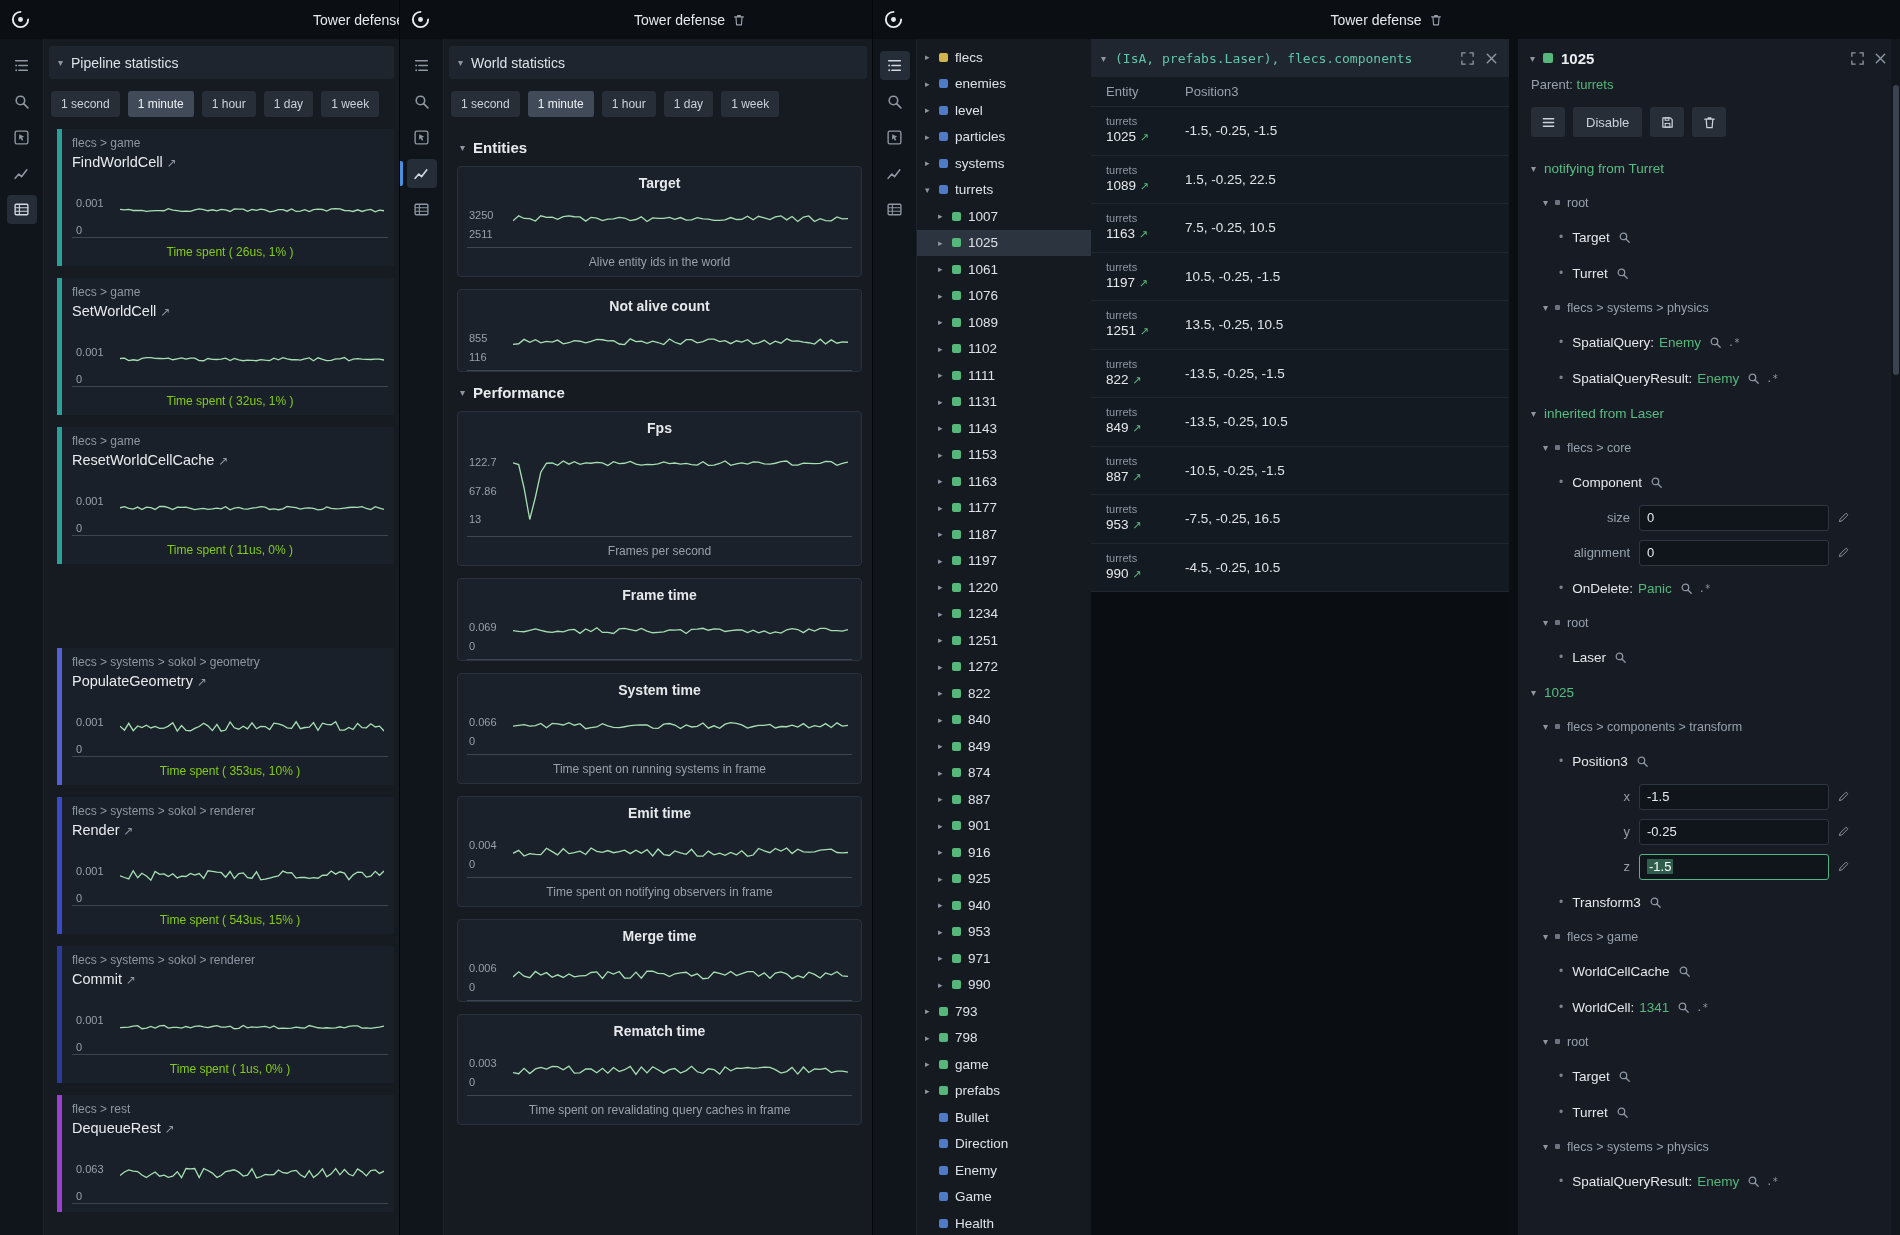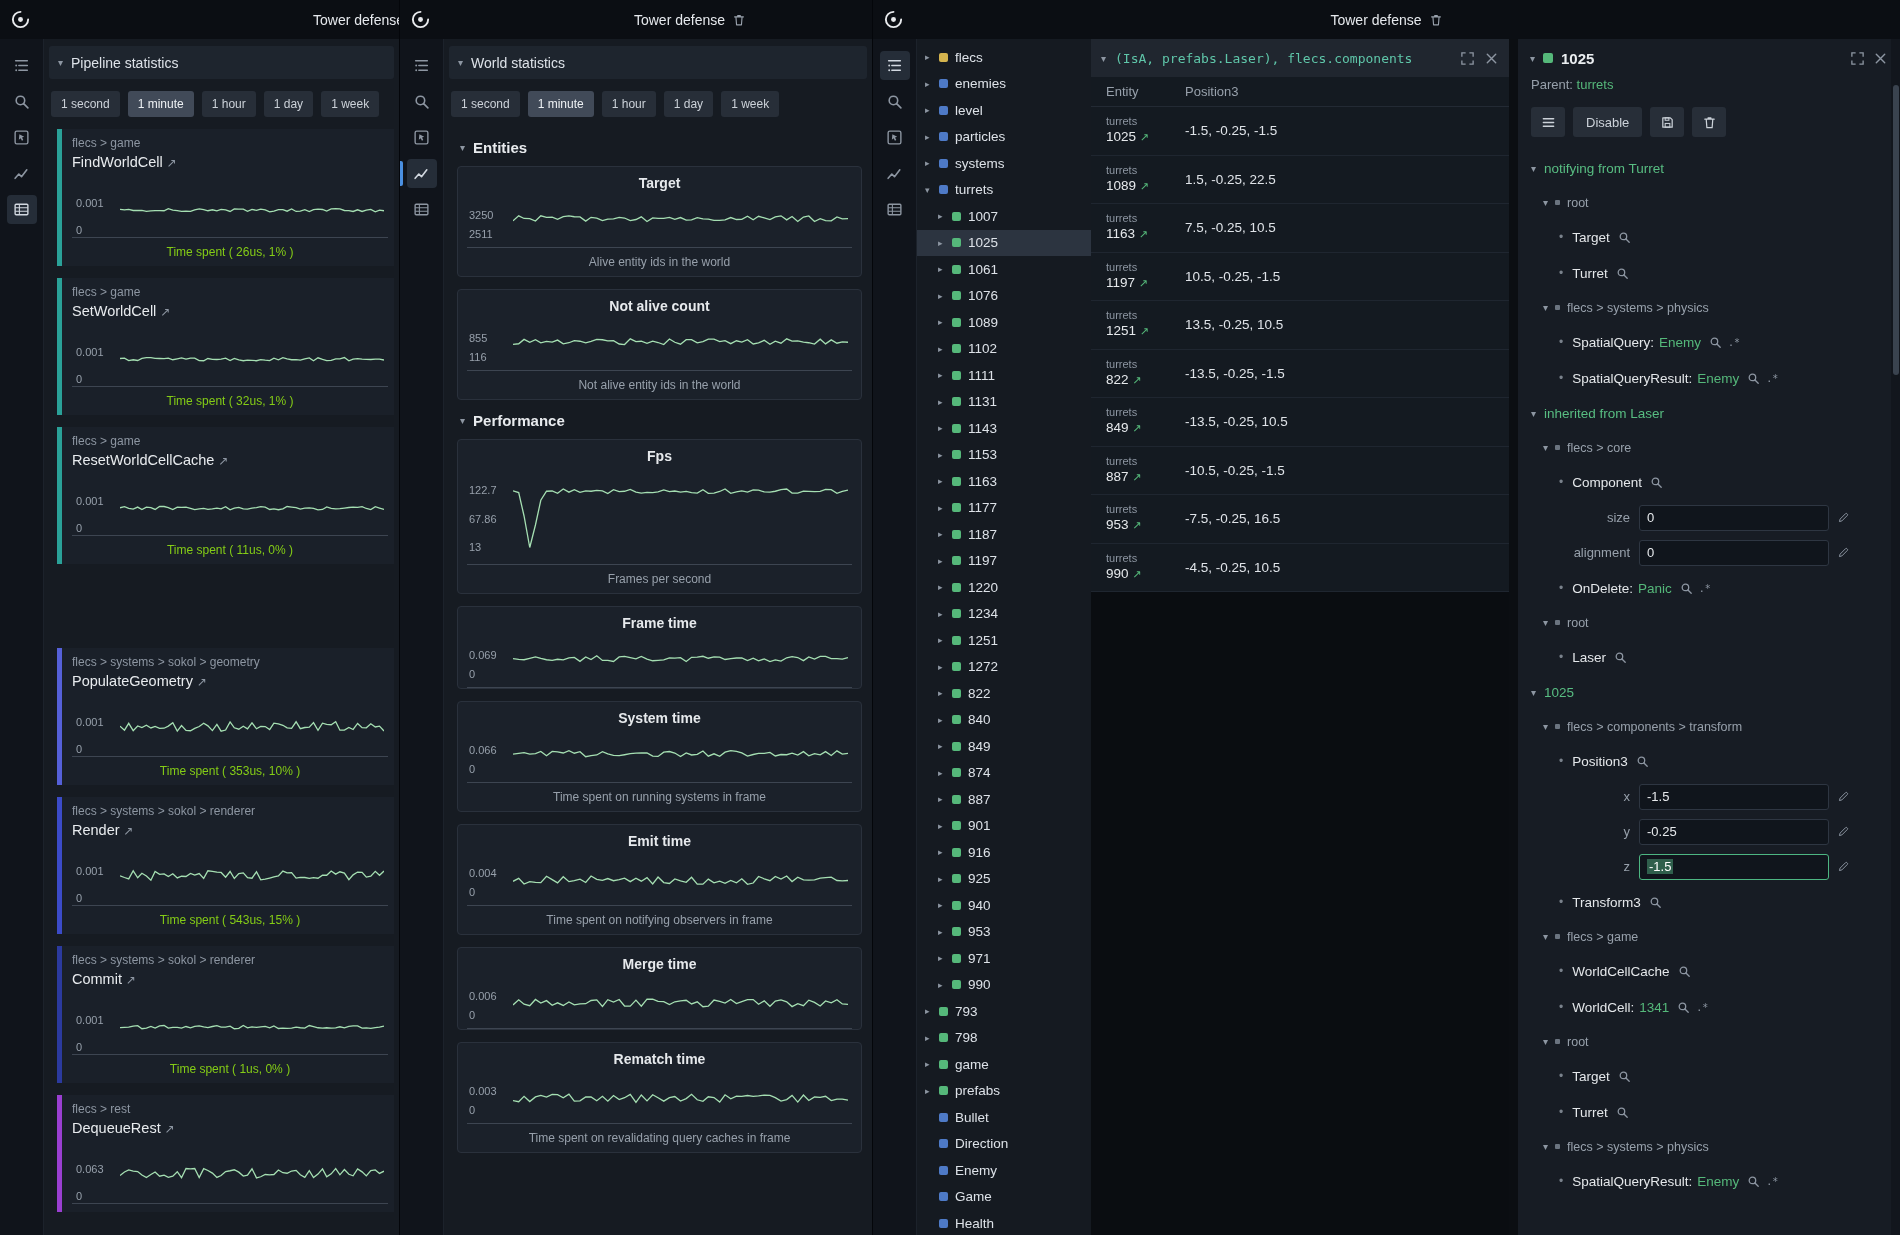--- a/index.html
+++ b/index.html
@@ -332,21 +332,20 @@
           </div>
           <div class="wcard">
             <div class="wtitle">Not alive count</div>
             <div class="wchart">
               <span class="yl" style="top:26%">855</span>
               <span class="yl" style="top:62%">116</span>
               <svg class="spark" viewBox="0 0 100 40" preserveAspectRatio="none">
                 <polyline points="0.0,20.3 1.7,19.8 3.3,16.0 5.0,18.6 6.7,16.3 8.3,19.0 10.0,17.7 11.7,18.3 13.3,16.6 15.0,19.8 16.7,18.9 18.3,17.0 20.0,17.6 21.7,19.0 23.3,17.7 25.0,16.0 26.7,16.3 28.3,17.2 30.0,17.1 31.7,20.0 33.3,20.5 35.0,15.5 36.7,18.0 38.3,17.6 40.0,19.5 41.7,17.6 43.3,18.7 45.0,20.5 46.7,15.7 48.3,18.5 50.0,20.2 51.7,16.2 53.3,16.2 55.0,19.0 56.7,17.9 58.3,15.7 60.0,15.8 61.7,17.9 63.3,17.1 65.0,19.7 66.7,17.2 68.3,18.3 70.0,16.3 71.7,20.0 73.3,19.0 75.0,16.8 76.7,20.3 78.3,17.5 80.0,19.3 81.7,15.5 83.3,17.5 85.0,17.3 86.7,18.3 88.3,18.9 90.0,20.1 91.7,15.8 93.3,19.9 95.0,16.4 96.7,19.3 98.3,18.1 100.0,18.5" fill="none" stroke="#a5dfb2" stroke-width="1.3" vector-effect="non-scaling-stroke"></polyline>
               </svg>
             </div>
-            <div class="wcap">Not alive entity ids in the world</div>
           </div>
           <div class="sec-head"><span class="chev">▾</span>Performance</div>
           <div class="wcard">
             <div class="wtitle">Fps</div>
             <div class="wchart tall">
               <span class="yl" style="top:16%">122.7</span>
               <span class="yl" style="top:46%">67.86</span>
               <span class="yl" style="top:76%">13</span>
               <svg class="spark" viewBox="0 0 100 40" preserveAspectRatio="none">
                 <polyline points="0.0,8.8 1.7,9.6 3.3,20.0 5.0,34.0 6.7,24.0 8.3,13.0 10.0,9.0 11.7,8.9 13.3,9.9 15.0,8.0 16.7,9.4 18.3,8.3 20.0,9.5 21.7,8.8 23.3,9.0 25.0,8.6 26.7,8.8 28.3,10.0 30.0,8.3 31.7,9.2 33.3,9.0 35.0,8.2 36.7,9.4 38.3,9.8 40.0,9.5 41.7,9.6 43.3,9.3 45.0,8.4 46.7,9.2 48.3,8.9 50.0,9.4 51.7,9.1 53.3,9.6 55.0,9.8 56.7,8.3 58.3,9.9 60.0,9.8 61.7,9.1 63.3,8.0 65.0,9.9 66.7,9.3 68.3,8.8 70.0,9.4 71.7,8.4 73.3,8.5 75.0,9.3 76.7,9.4 78.3,9.0 80.0,8.3 81.7,8.0 83.3,9.8 85.0,9.8 86.7,9.0 88.3,9.1 90.0,9.2 91.7,9.1 93.3,8.2 95.0,8.3 96.7,9.9 98.3,9.1 100.0,8.5" fill="none" stroke="#a5dfb2" stroke-width="1.3" vector-effect="non-scaling-stroke"></polyline>

